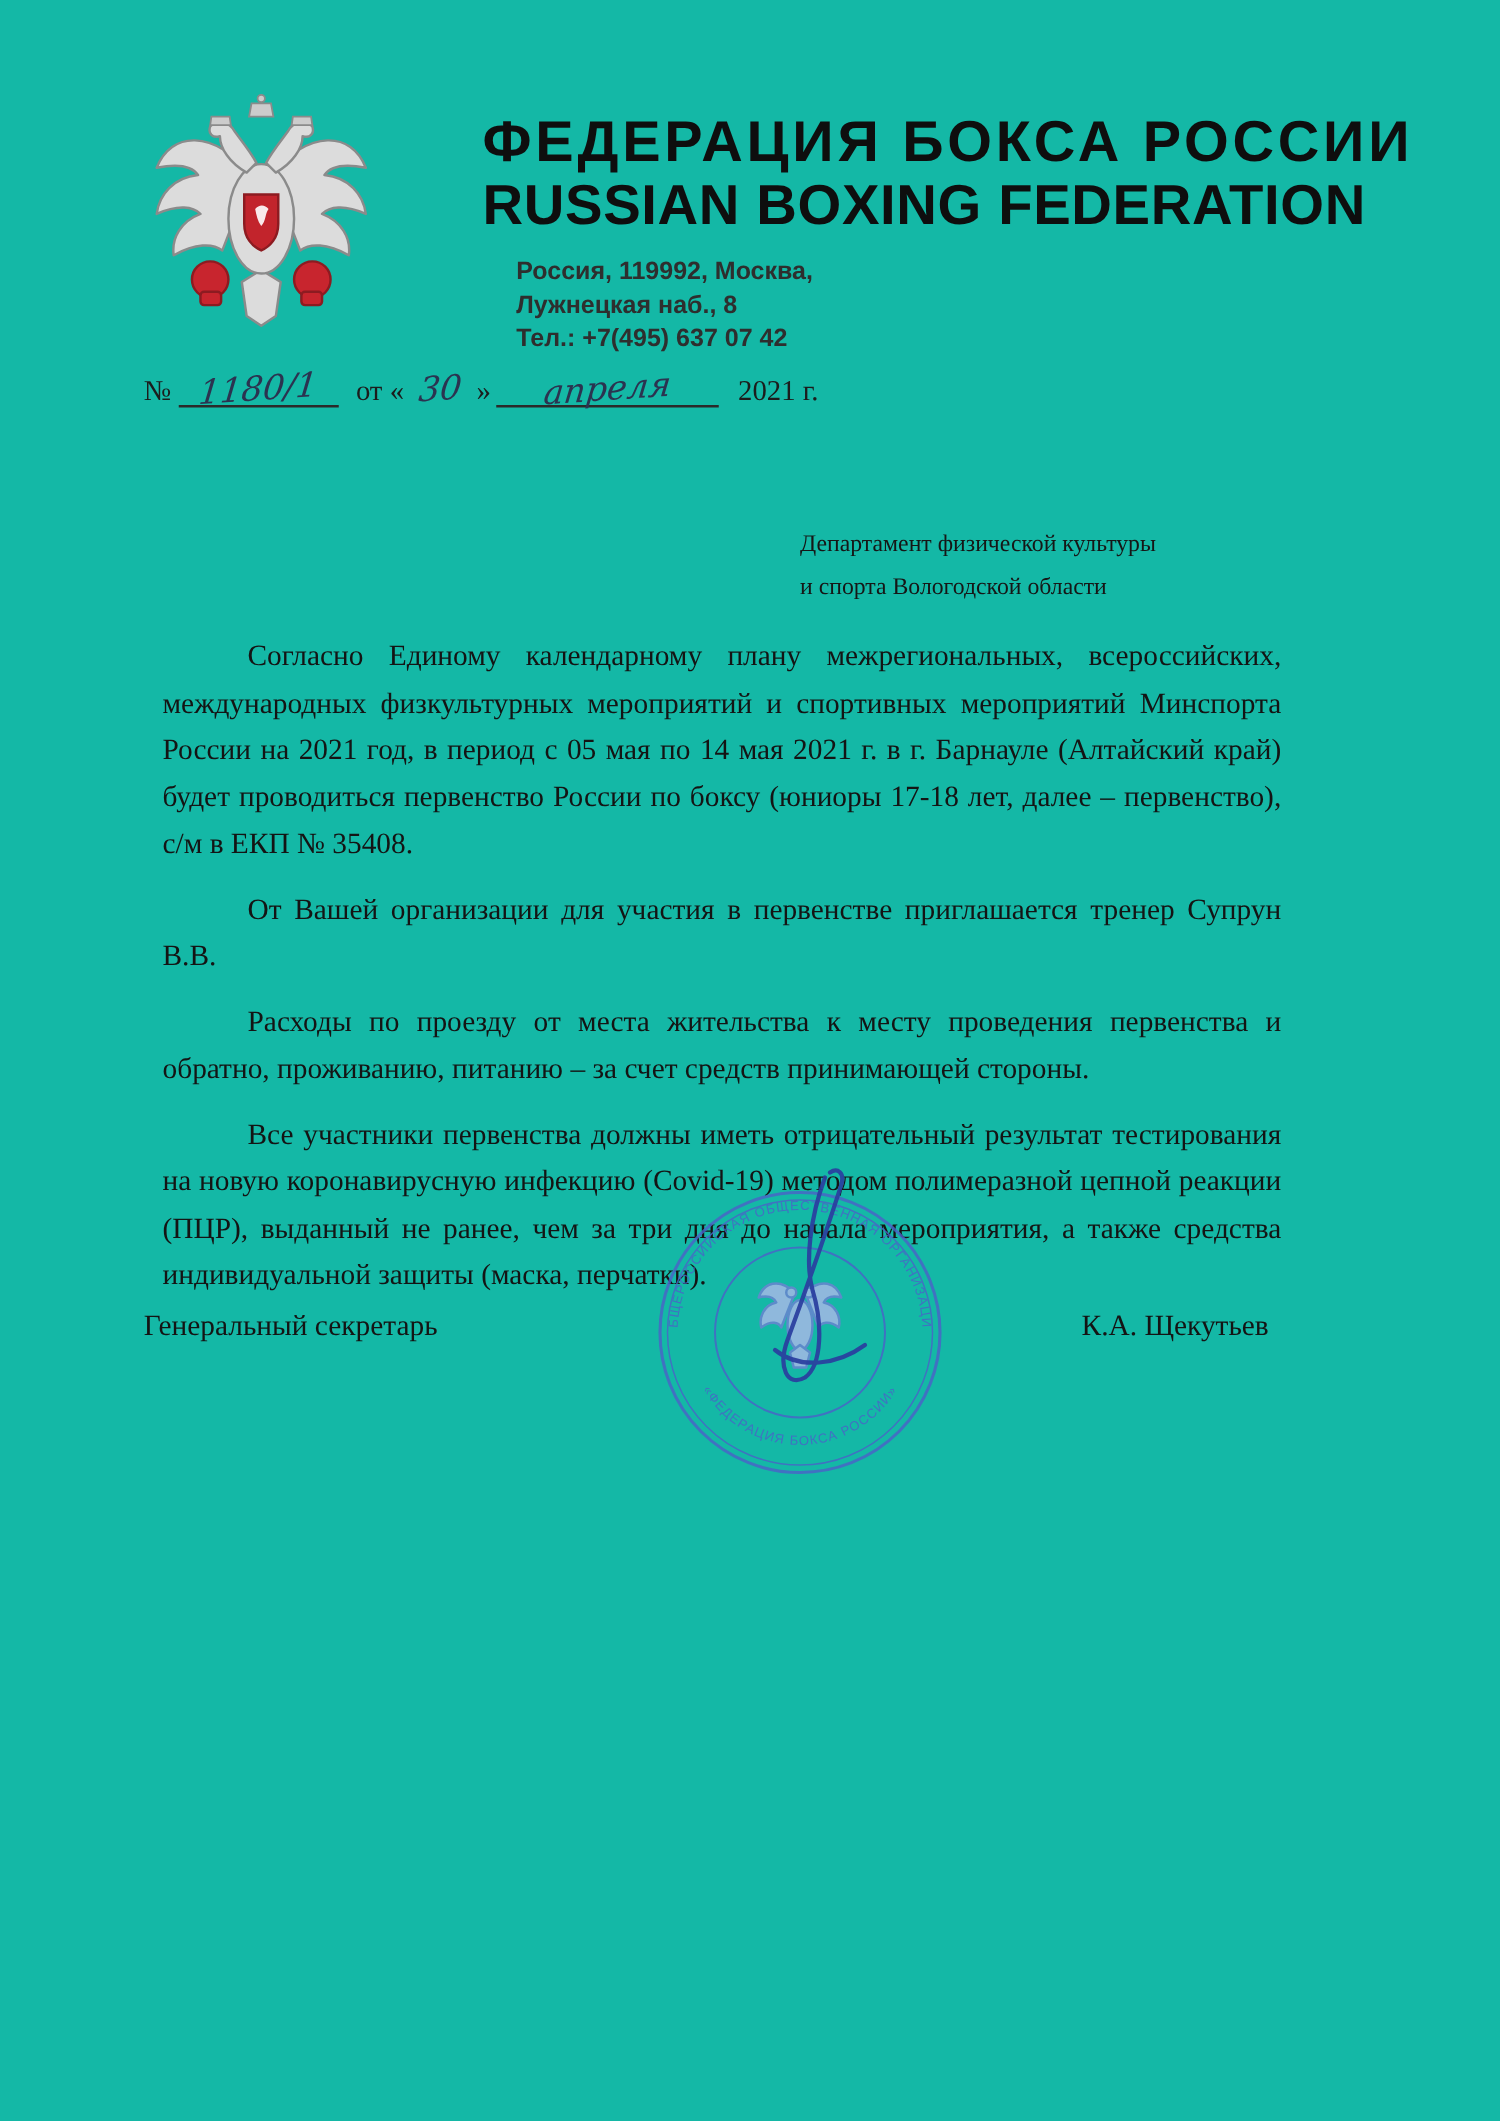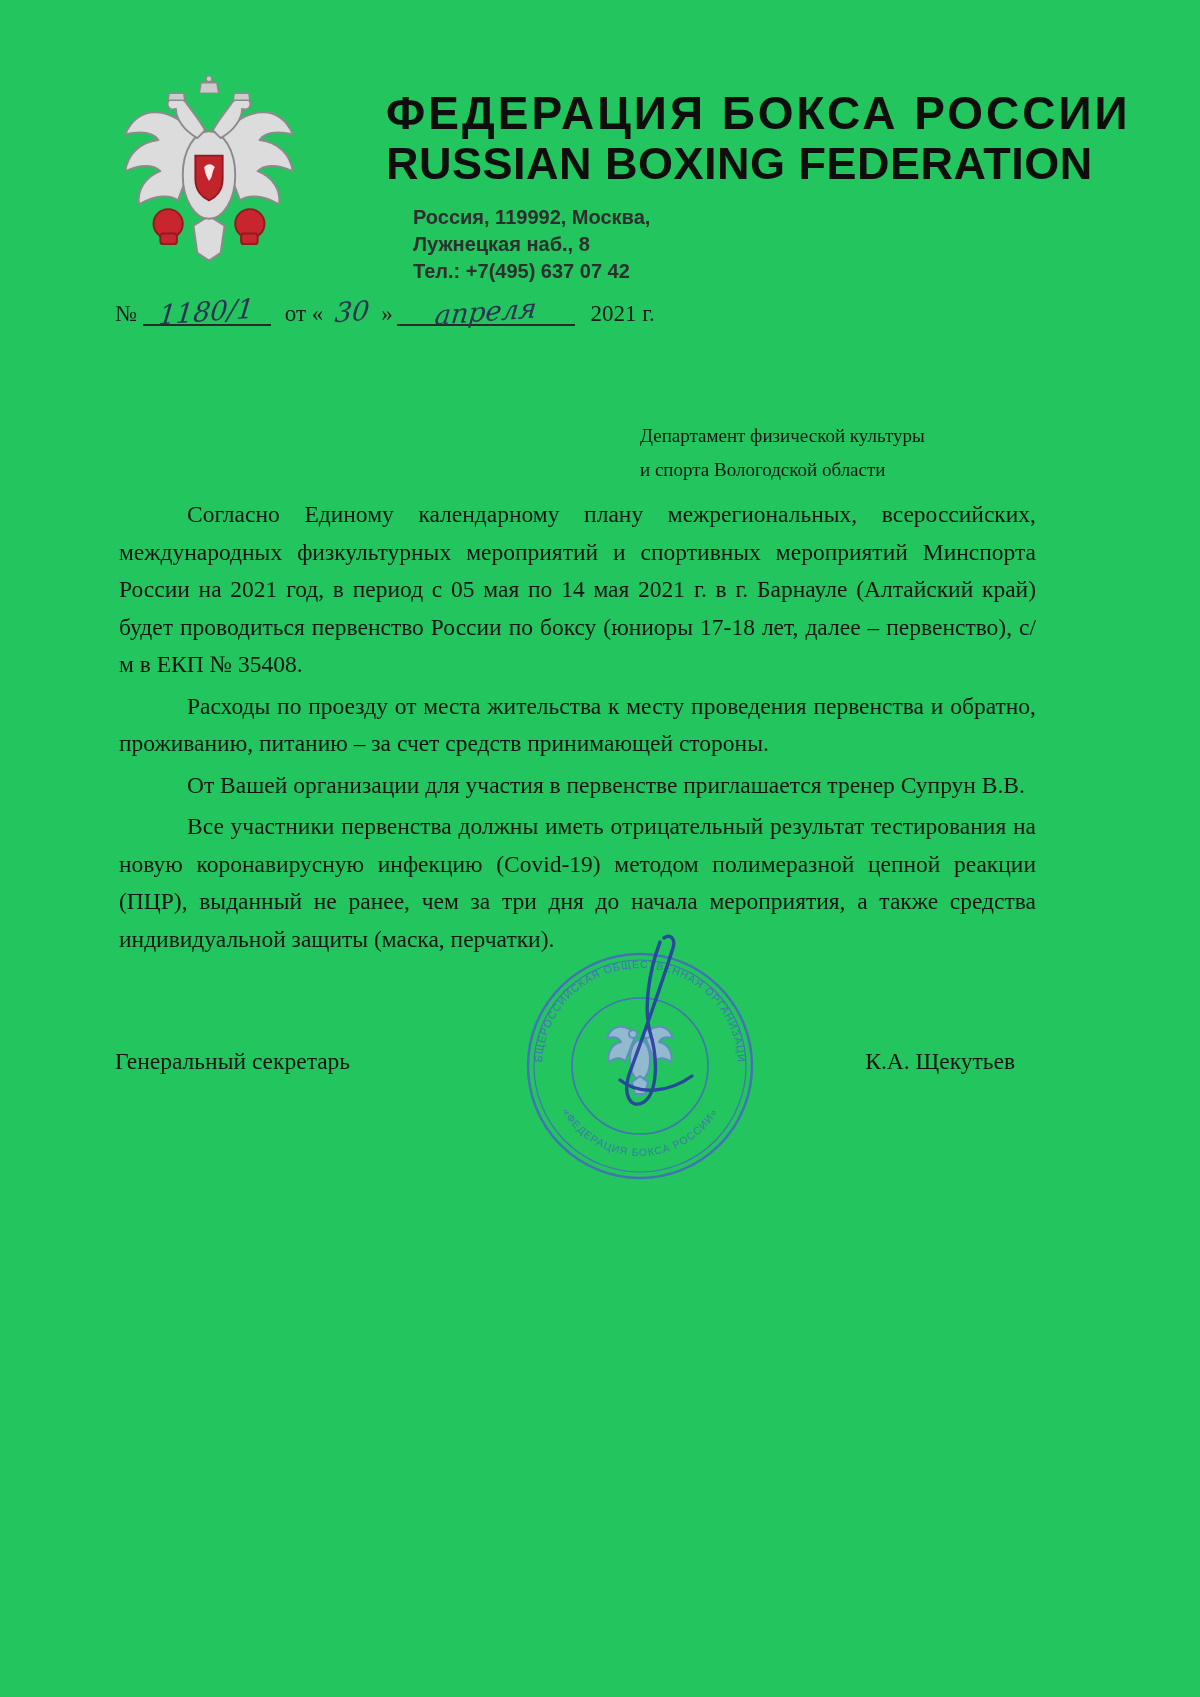--- a/index.html
+++ b/index.html
@@ -1,19 +1,19 @@
 <!DOCTYPE html>
 <html lang="ru"><head>
 <meta charset="utf-8">
 <style>
   * { margin:0; padding:0; box-sizing:border-box; }
   html,body { background:#ffffff; }
   .page {
     position:relative; width:1200px; height:1697px; margin:0 auto;
-    background:#22c55e; overflow:hidden;
+    background:#14b8a6; overflow:hidden;
     font-family:"Liberation Serif", serif; color:#1c1c1c;
   }
 
   
   .logo { position:absolute; left:110px; top:70px; width:198px; height:214px; }
   .org-ru {
     position:absolute; left:386px; top:86px;
     font-family:"Liberation Sans", sans-serif; font-weight:bold;
     font-size:46px; letter-spacing:3px; color:#0e0e0e; white-space:nowrap;
   }
@@ -54,21 +54,21 @@
   .recipient {
     position:absolute; left:640px; top:387px;
     font-size:19px; line-height:34px; color:#161616;margin-top:32px;
   }
 
   
   .body-text {
     position:absolute; left:115px; top:492px; width:925px;
     font-size:23.5px; line-height:37.5px; text-align:justify; color:#141414;
   }
-  .body-text p { text-indent:68px; margin:4px; }
+  .body-text p { text-indent:68px; margin:15px; }
 
   
   .sign-row {
     position:absolute; left:115px; top:1048px; width:900px;
     display:flex; justify-content:space-between;
     font-size:23.5px; color:#141414;gap:12px;
   }
 
   
   .stamp { position:absolute; left:515px; top:942px; width:250px; height:248px; z-index:2; }
@@ -128,22 +128,22 @@
     <span>2021 г.</span>
   </div>
 
   <div class="recipient">
     <div>Департамент физической культуры</div>
     <div>и спорта Вологодской области</div>
   </div>
 
   <div class="body-text">
     <p>Согласно Единому календарному плану межрегиональных, всероссийских, международных физкультурных мероприятий и спортивных мероприятий Минспорта России на 2021 год, в период с 05 мая по 14 мая 2021 г. в г. Барнауле (Алтайский край) будет проводиться первенство России по боксу (юниоры 17-18 лет, далее – первенство), с/м в ЕКП № 35408.</p>
+    <p>От Вашей организации для участия в первенстве приглашается тренер Супрун В.В.</p>
     <p>Расходы по проезду от места жительства к месту проведения первенства и обратно, проживанию, питанию – за счет средств принимающей стороны.</p>
-    <p>От Вашей организации для участия в первенстве приглашается тренер Супрун В.В.</p>
     <p>Все участники первенства должны иметь отрицательный результат тестирования на новую коронавирусную инфекцию (Covid-19) методом полимеразной цепной реакции (ПЦР), выданный не ранее, чем за три дня до начала мероприятия, а также средства индивидуальной защиты (маска, перчатки).</p>
   </div>
 
   <div class="stamp">
     <svg viewBox="0 0 250 248" width="250" height="248" aria-hidden="true" opacity="0.82">
       <defs>
         <path id="arcTop" d="M27,124 A98,98 0 1 1 223,124"></path>
         <path id="arcBottom" d="M35,124 A90,90 0 0 0 215,124"></path>
       </defs>
       <g fill="none" stroke="#4a63c8">

